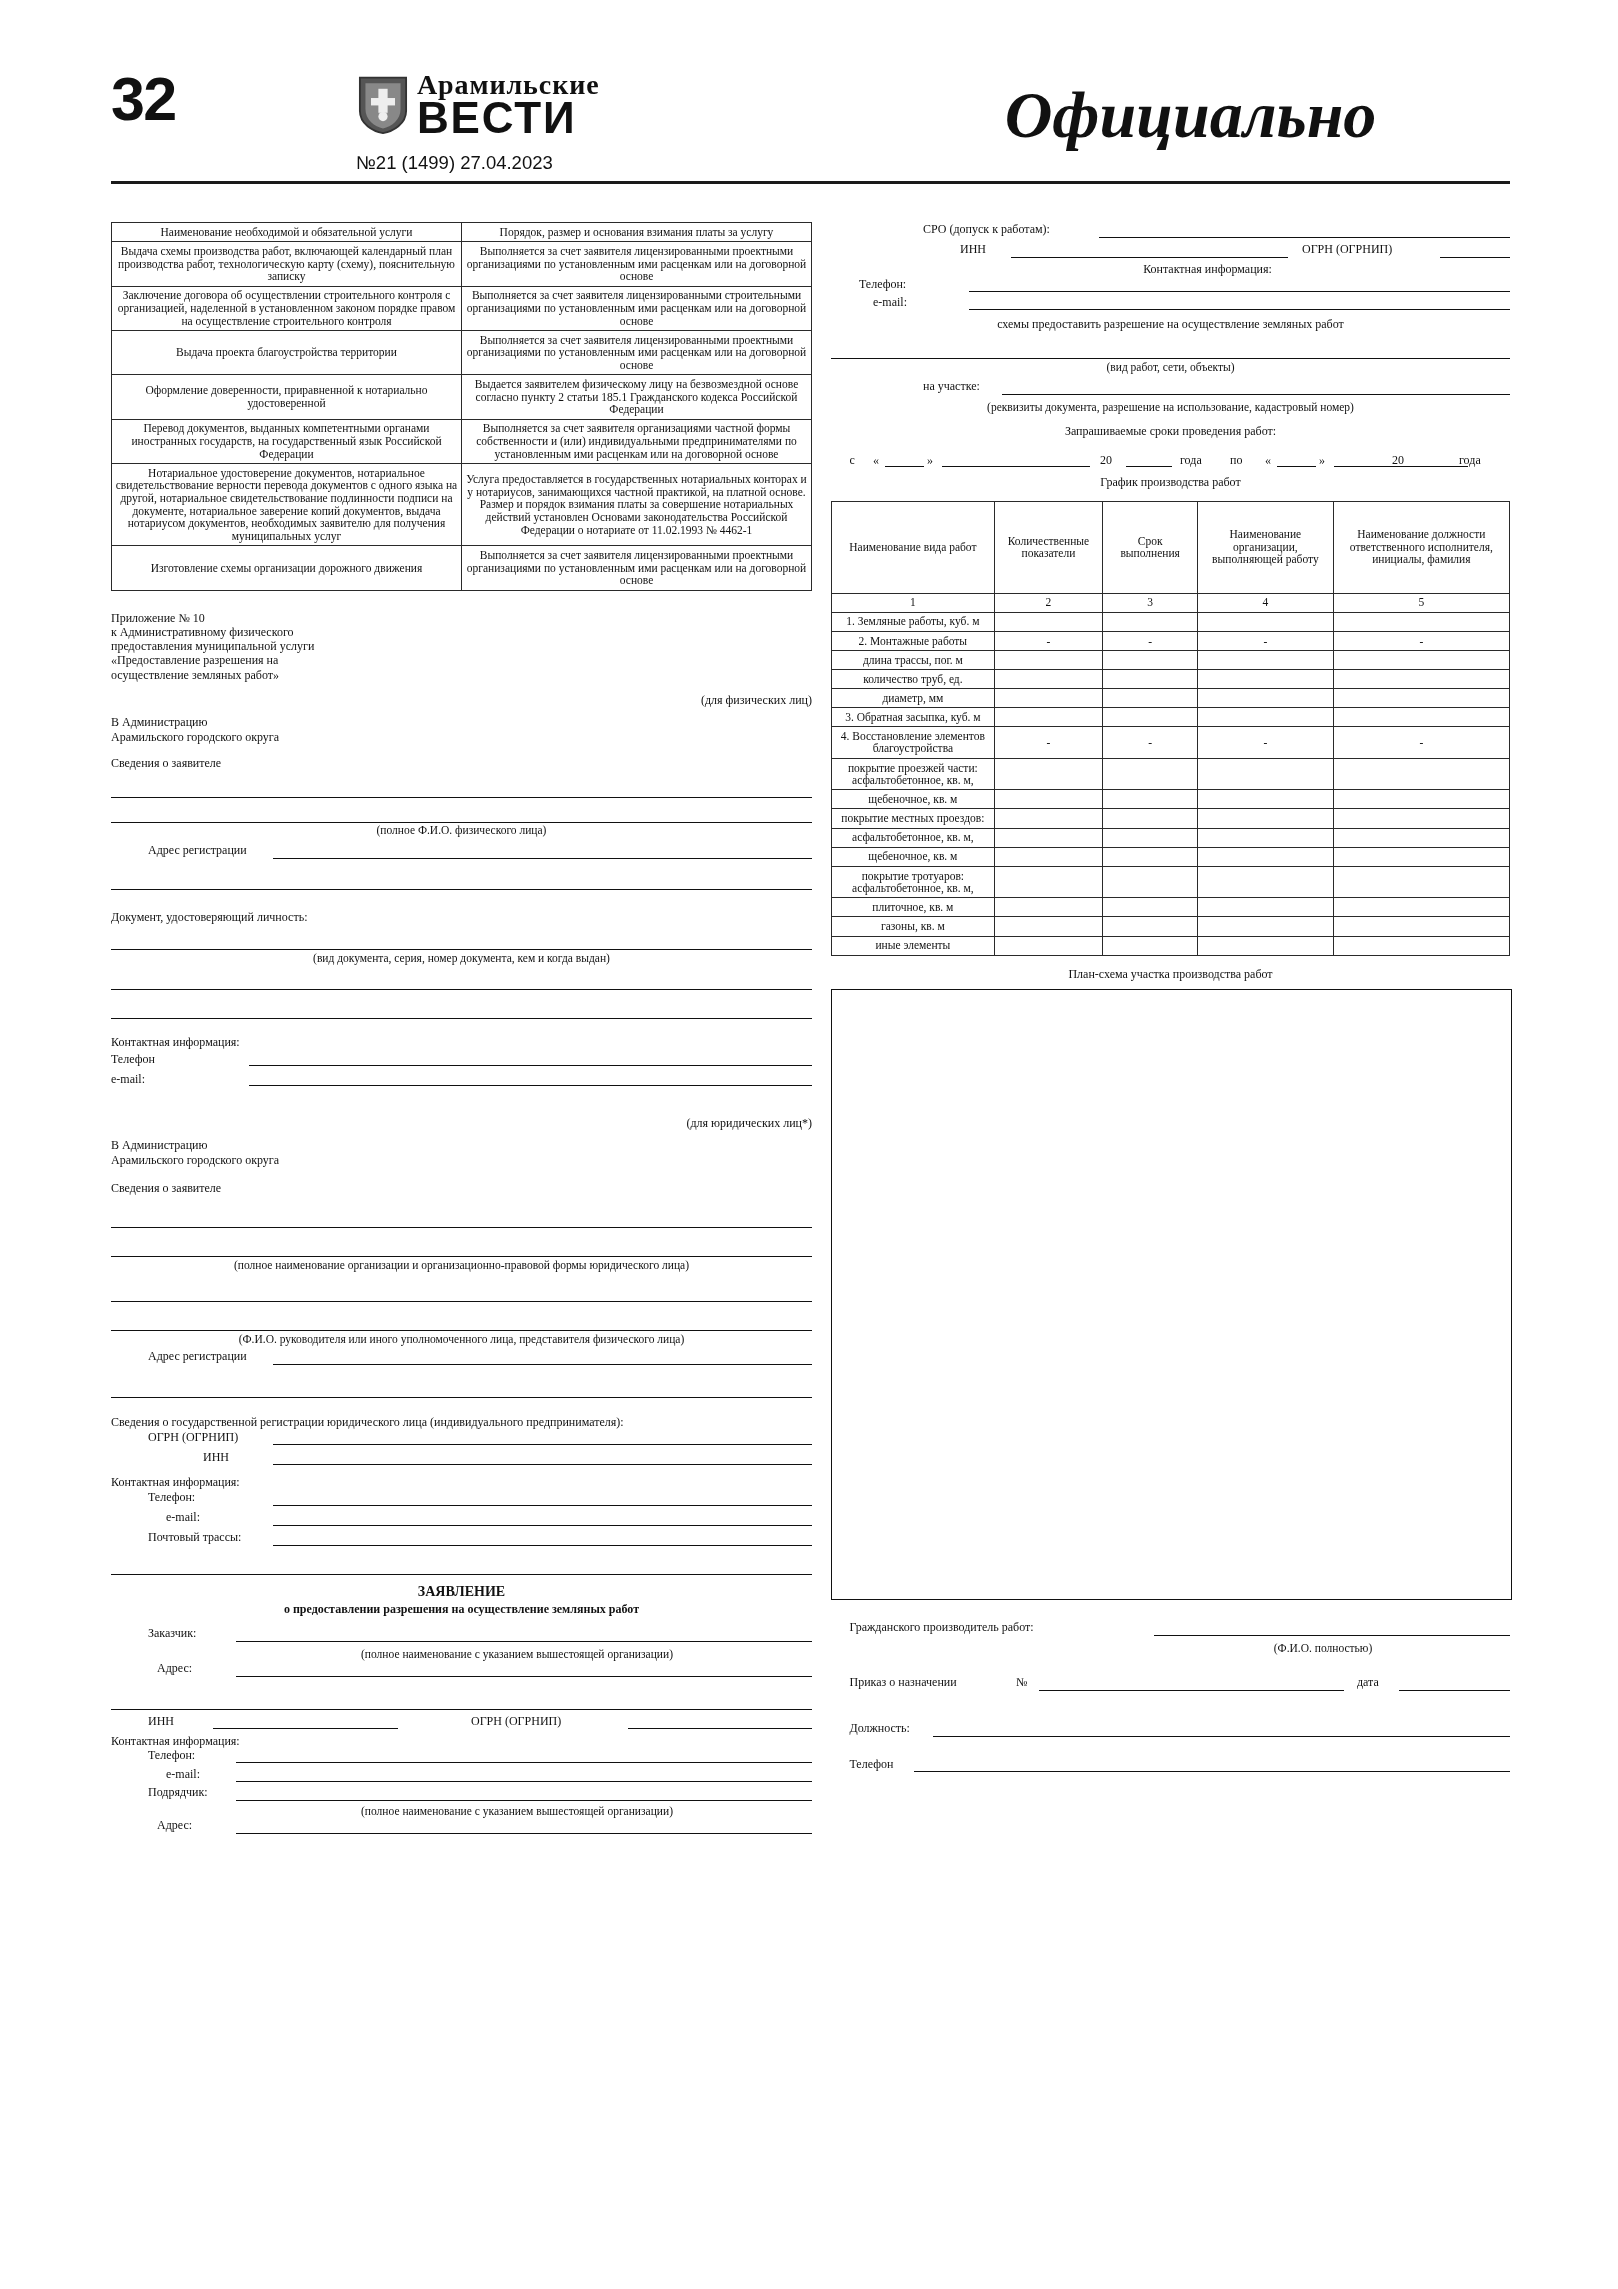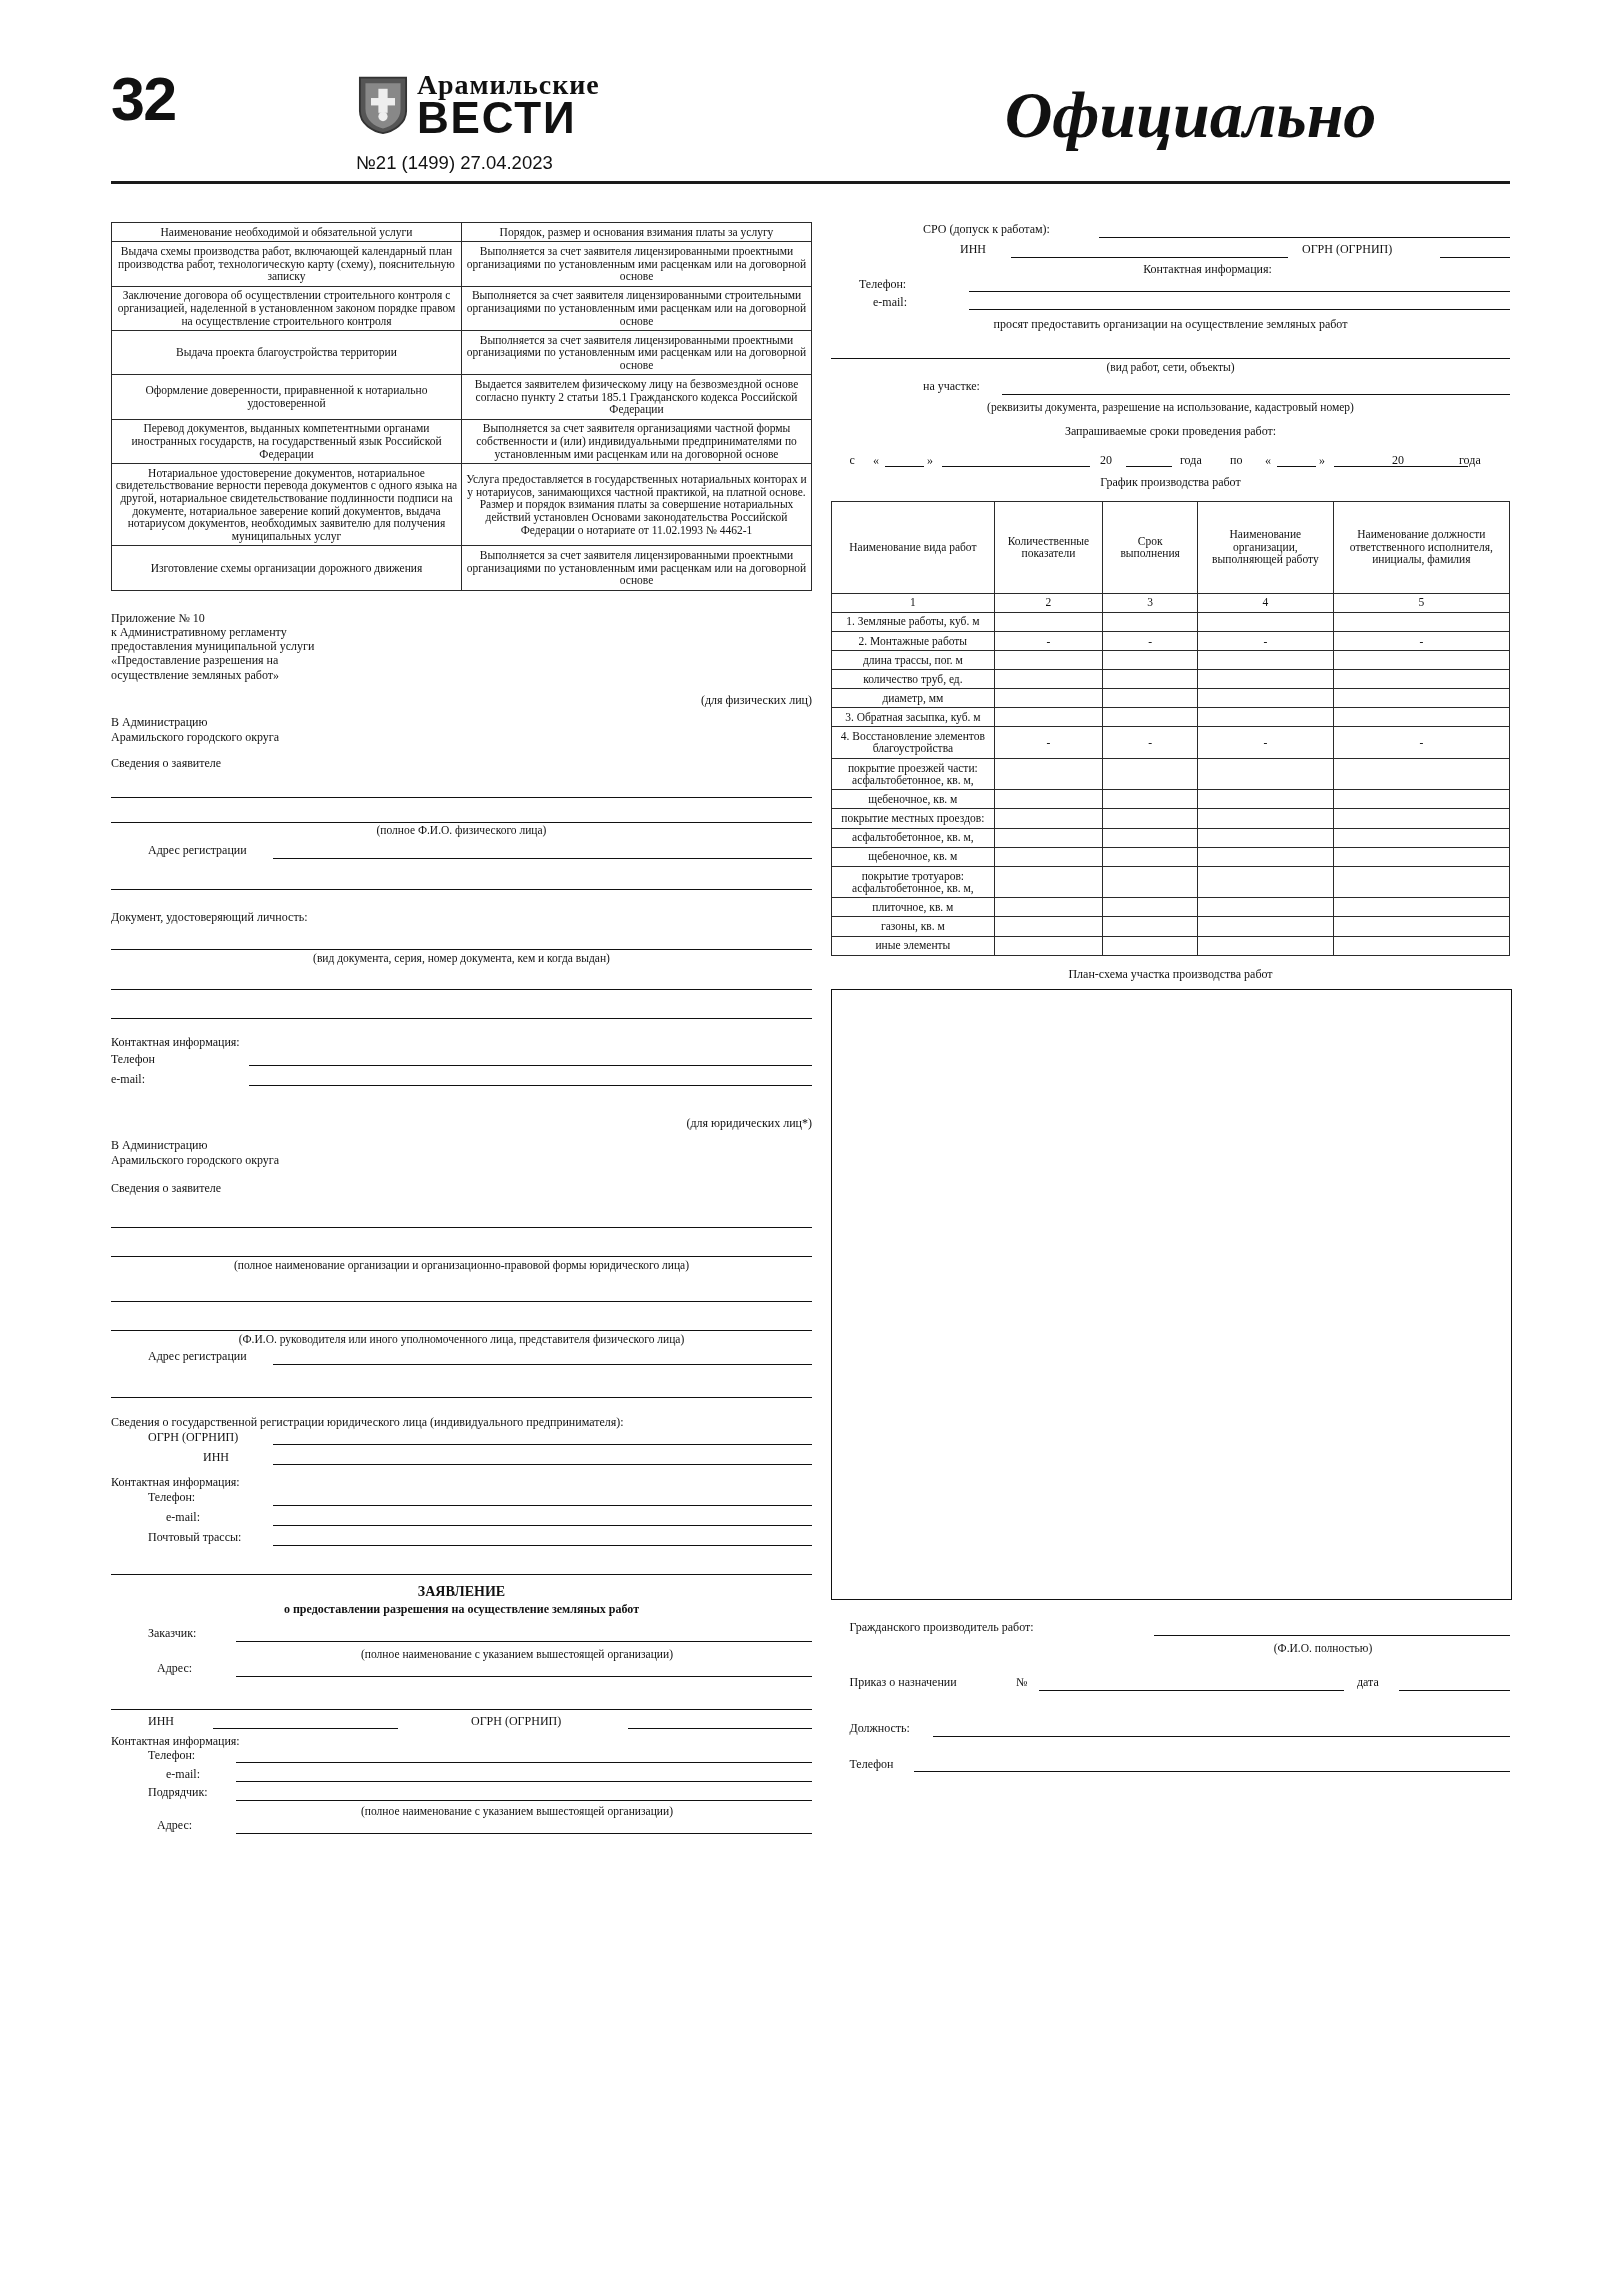--- a/index.html
+++ b/index.html
@@ -139,21 +139,21 @@
           </tr>
       <tr>
             <td class="small">Изготовление схемы организации дорожного движения</td>
             <td class="small">Выполняется за счет заявителя лицензированными проектными организациями по установленным ими расценкам или на договорной основе</td>
           </tr>
     </tbody>
       </table>
 
     <div style="margin-top:20px;font-size:12px;line-height:14.3px;">
       <div>Приложение № 10</div>
-      <div>к Административному регламенту</div>
+      <div>к Административному физического</div>
       <div>предоставления муниципальной услуги</div>
       <div>«Предоставление разрешения на</div>
       <div>осуществление земляных работ»</div>
     </div>
 
 
     <div style="margin-top:11px;">
       <div style="text-align:right;font-size:12px;">(для физических лиц)</div>
       <div class="lbl-c" style="margin-top:7.4px;">В Администрацию</div>
       <div class="lbl-c">Арамильского городского округа</div>
@@ -289,21 +289,21 @@
       </div>
       <div class="lbl" style="text-align:center;margin-left:74px;">Контактная информация:</div>
       <div style="position:relative;height:18.5px;">
         <span class="lbl" style="position:absolute;left:28px;top:0;">Телефон:</span>
         <span style="position:absolute;left:138px;right:0;top:14px;border-bottom:0.9px solid #111;"></span>
       </div>
       <div style="position:relative;height:18.5px;">
         <span class="lbl" style="position:absolute;left:42px;top:0;">e-mail:</span>
         <span style="position:absolute;left:138px;right:0;top:14px;border-bottom:0.9px solid #111;"></span>
       </div>
-      <div class="lbl" style="text-align:center;margin-top:3.7px;">просят предоставить организации на осуществление земляных работ</div>
+      <div class="lbl" style="text-align:center;margin-top:3.7px;">схемы предоставить разрешение на осуществление земляных работ</div>
 
       <div class="fieldline" style="margin-top:11px;"></div>
       <div class="cap" style="margin-top:1.8px;">(вид работ, сети, объекты)</div>
 
       <div style="position:relative;height:22px;margin-top:3.7px;">
         <span class="lbl" style="position:absolute;left:92px;top:1.8px;">на участке:</span>
         <span style="position:absolute;left:171px;right:0;top:16.6px;border-bottom:0.9px solid #111;"></span>
       </div>
       <div class="cap" style="margin-top:1.8px;">(реквизиты документа, разрешение на использование, кадастровый номер)</div>
 

